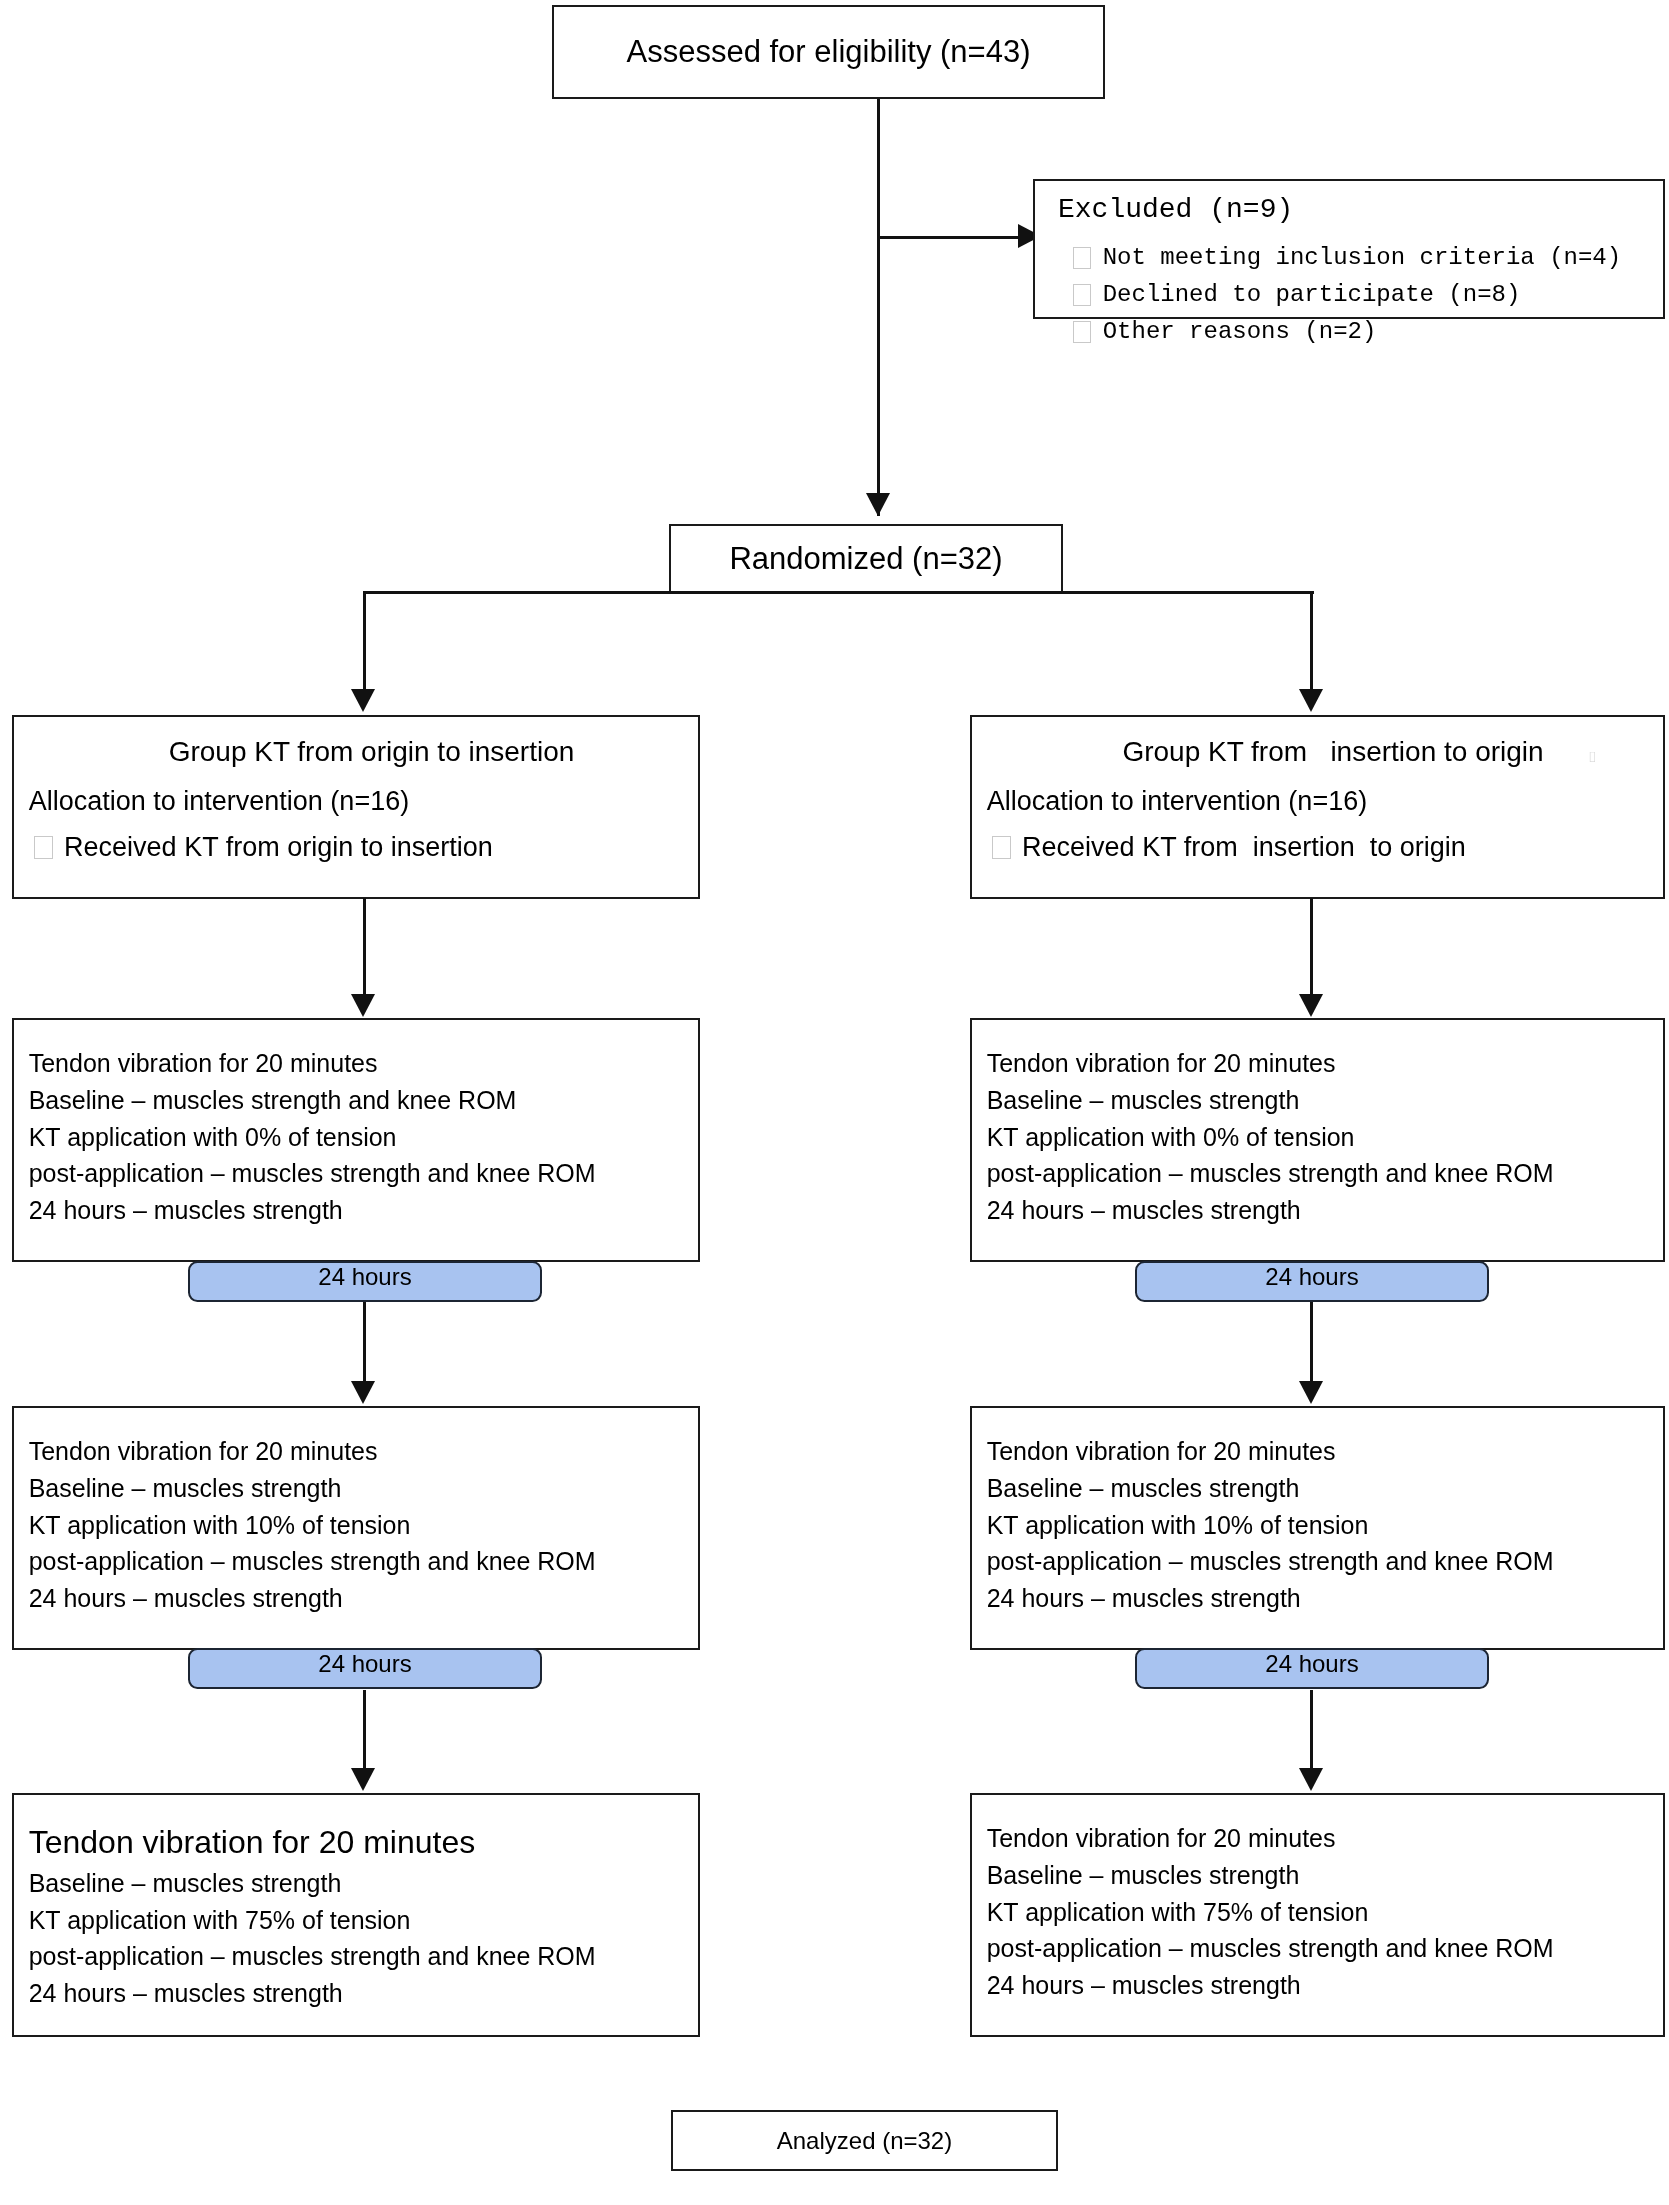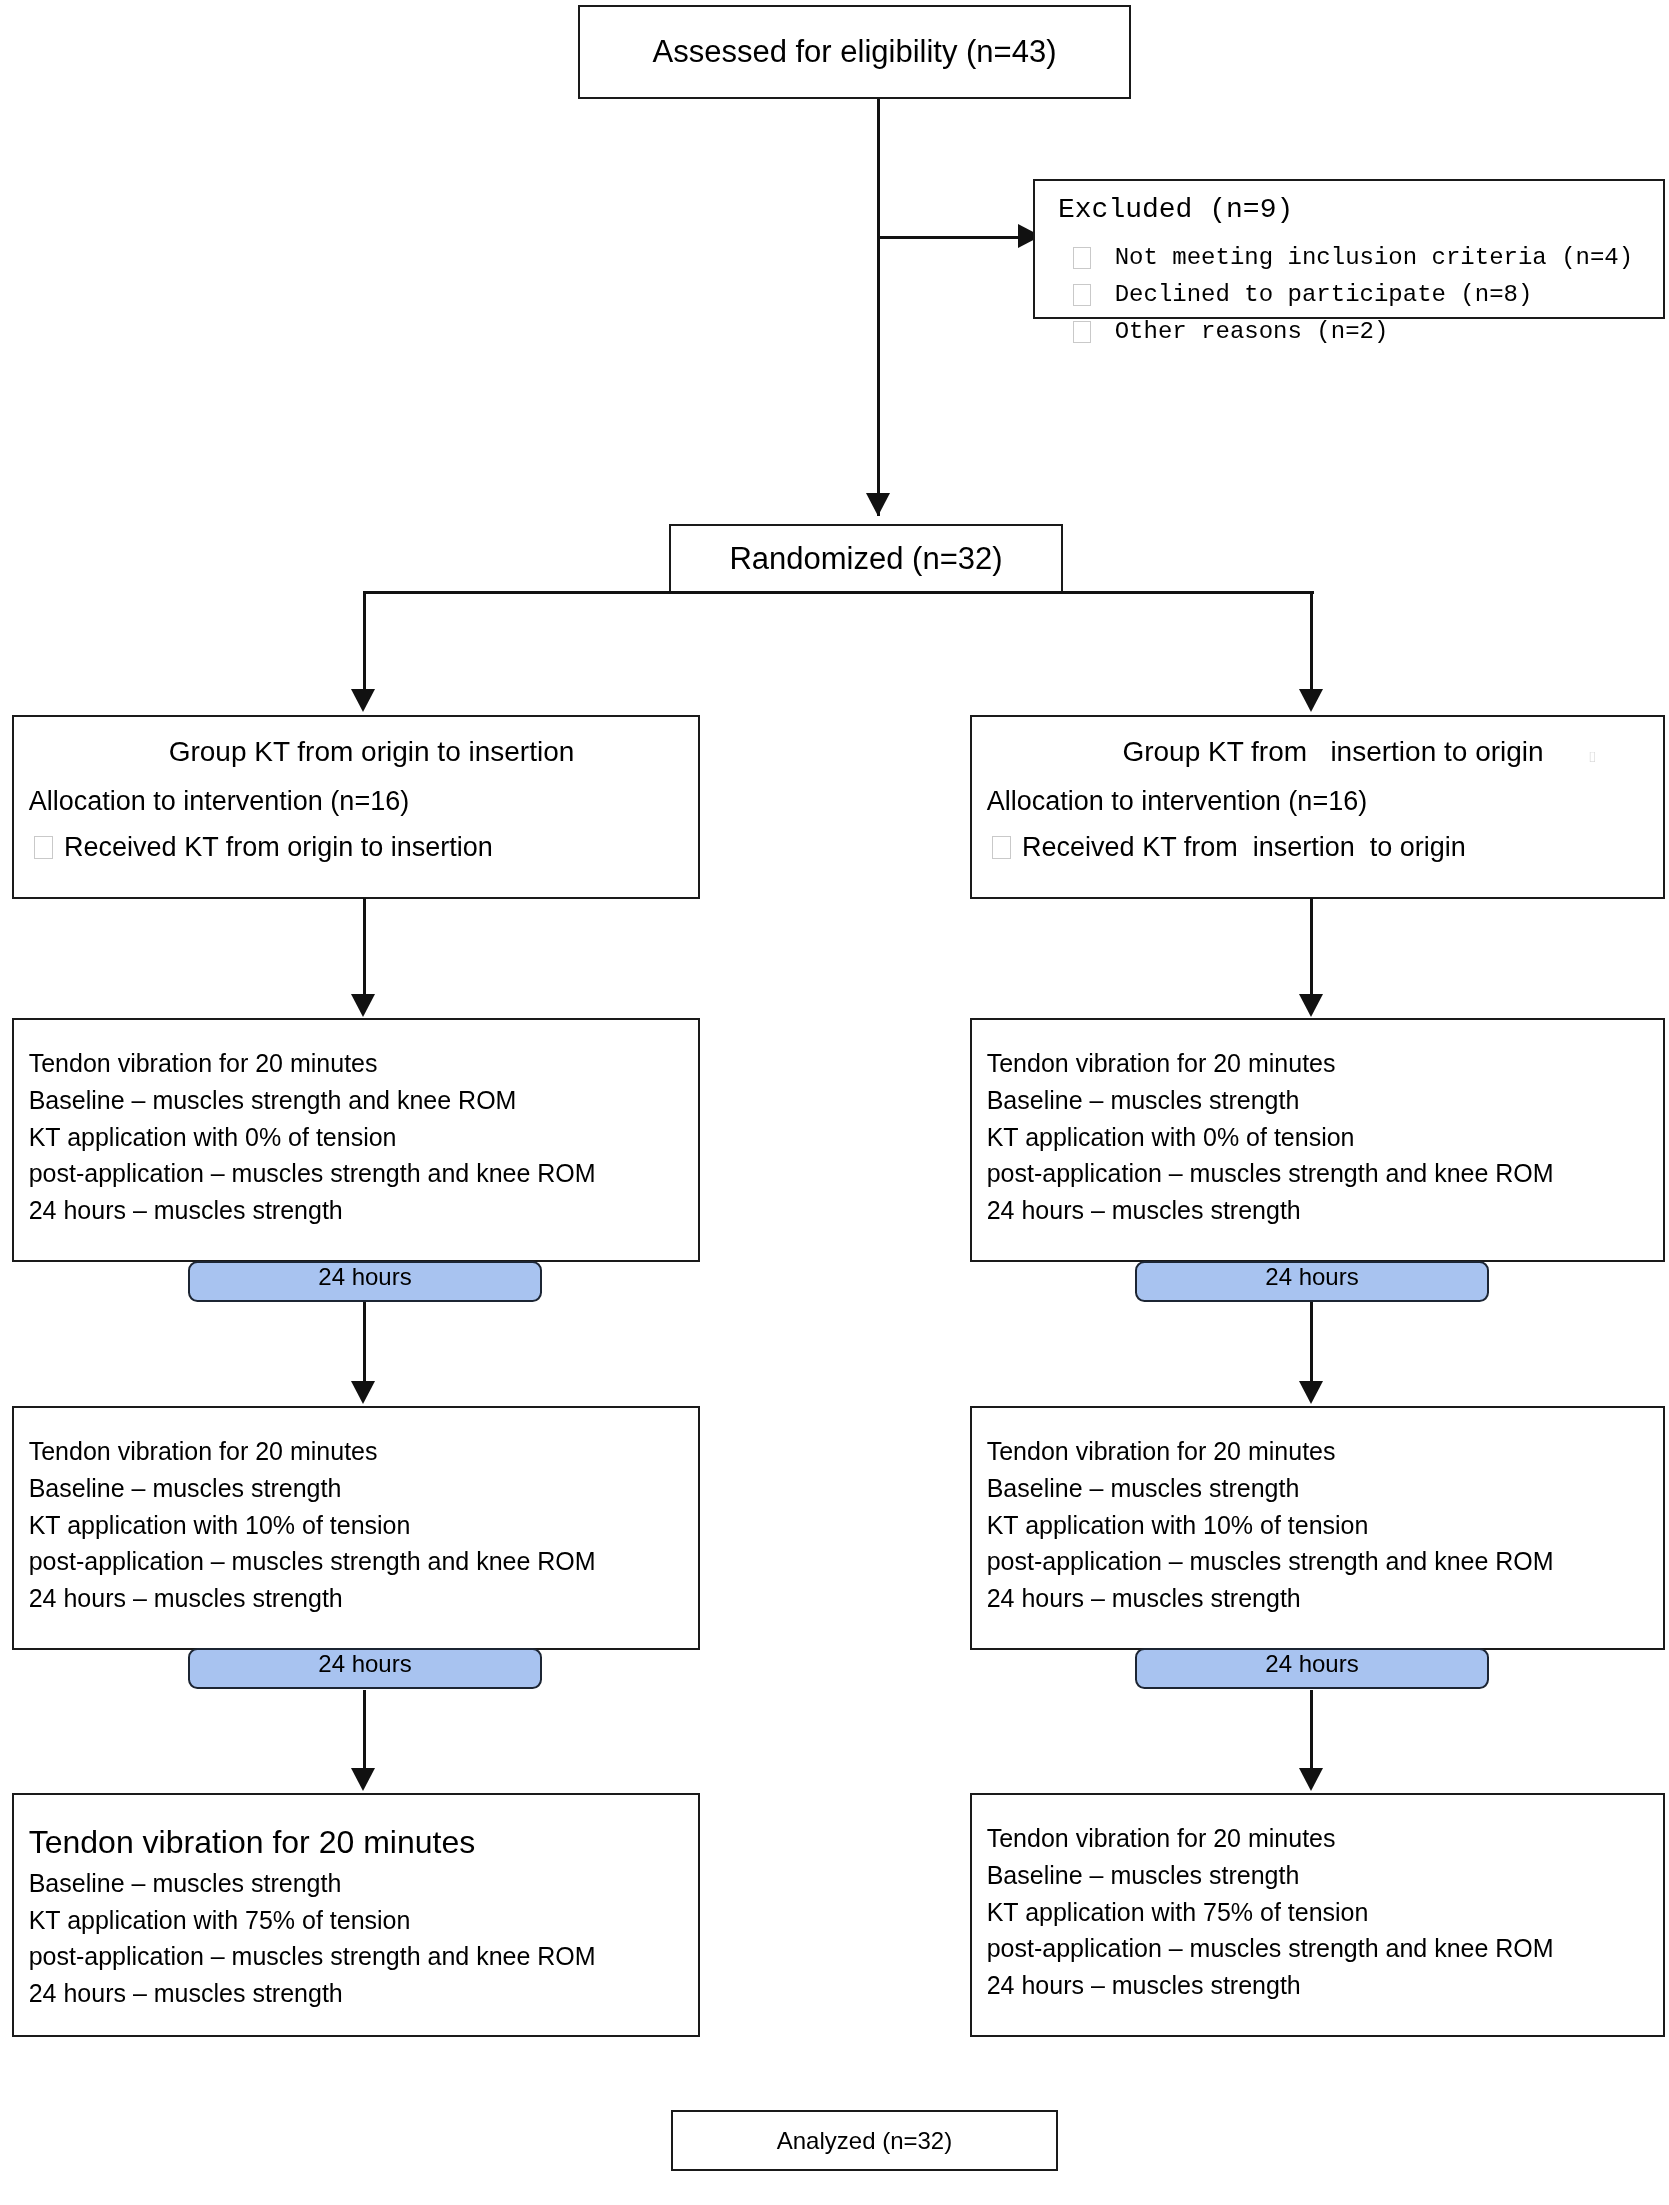--- a/index.html
+++ b/index.html
@@ -60,21 +60,21 @@
 
   
   .excl{padding:12px 0 0 23px;justify-content:flex-start;}
   .excl .hd{font-size:28px;line-height:1.2;margin-bottom:9.4px;white-space:pre;}
   .excl .it{
     font-size:24px;
     line-height:1.2;
     margin:8px 0 0 14.7px;
     display:flex;
     align-items:center;
-    gap:24px;
+    gap:12px;
     white-space:pre;
     text-align:right;
   }
 
   
   .cbox{
     display:inline-block;
     width:17.4px;height:21.4px;
     border:1.3px solid #c9c9c9;
     background:#fff;
@@ -119,21 +119,21 @@
     color:#cfcfcf;
     font-size:14.7px;
     user-select:none;
   }
 </style>
 </head>
 <body>
 
 <div id="stage">
 
-  <div class="node center" style="left:578px;top:5.3px;width:553px;height:94px;">
+  <div class="node center" style="left:552px;top:5.3px;width:553px;height:94px;">
     <div class="title-line">Assessed for eligibility (n=43)</div>
   </div>
 
   <div class="ln-v" style="left:877px;top:99px;width:3.3px;height:417px;"></div>
   <div class="ln-h" style="left:877px;top:236px;width:148px;height:3.3px;"></div>
   <div class="arrow-r" style="left:1018px;top:224px;"></div>
   <div class="arrow-d" style="left:866px;top:493px;"></div>
 
   <div class="node excl" style="left:1033px;top:179px;width:632px;height:140px;font-family:Liberation Mono, monospace;">
     <div class="hd">Excluded (n=9)</div>

